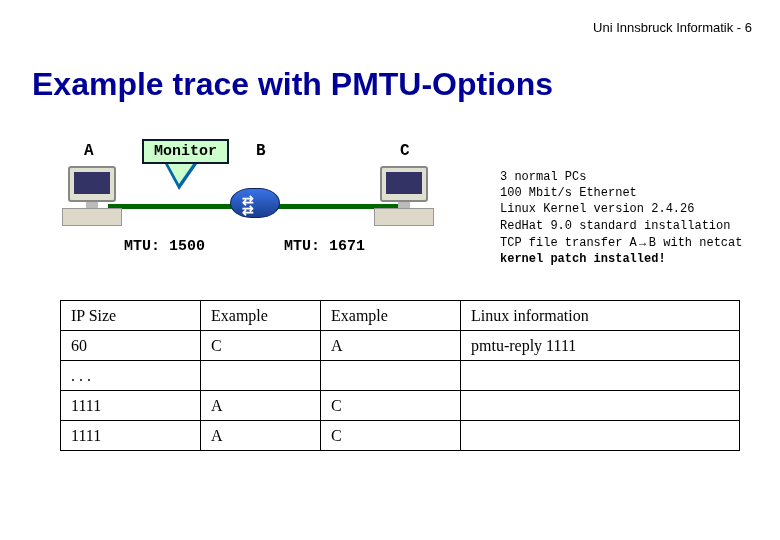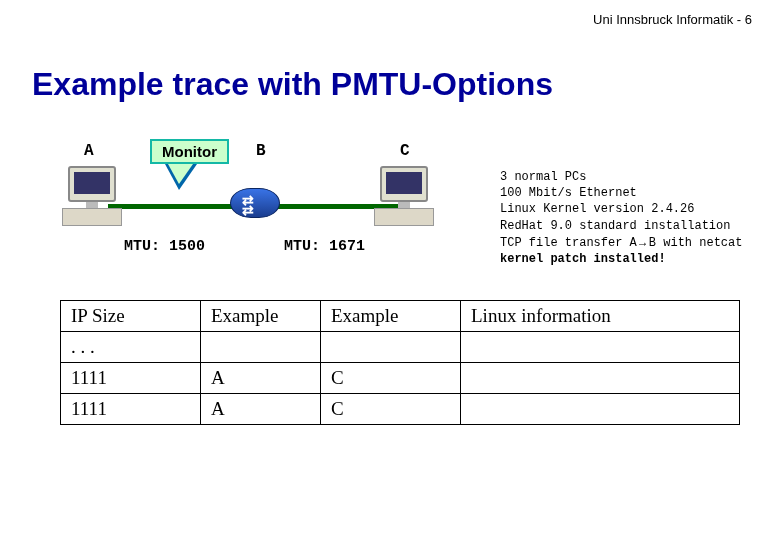--- a/index.html
+++ b/index.html
@@ -7,21 +7,21 @@
     margin: 0;
     width: 780px;
     height: 540px;
     background: #fff;
     font-family: "Comic Sans MS", "Trebuchet MS", sans-serif;
     position: relative;
     overflow: hidden;
   }
   .slide-number {
     position: absolute;
-    top: 12px;
+    top: 20px;
     right: 28px;
     font-size: 13px;
     color: #000;
     font-family: "Trebuchet MS", Arial, sans-serif;
   }
   .title {
     position: absolute;
     top: 50px;
     left: 32px;
     font-size: 32px;
@@ -41,29 +41,28 @@
     top: 0;
     font-family: "Courier New", monospace;
     font-size: 16px;
     font-weight: bold;
     color: #000;
   }
   .monitor-box {
     position: absolute;
     top: -3px;
     left: 82px;
-    border: 2px solid #14b8a6;
+    border: 2px solid #0f172a;
     background: #ccffcc;
     padding: 2px 10px;
-    font-family: Liberation Sans, sans-serif;
+    font-family: Liberation Mono, monospace;
     font-size: 15px;
     font-weight: bold;
     color: #000;
     z-index: 3;
-    margin-left: 8px;
   }
   .link-bar {
     position: absolute;
     top: 62px;
     height: 5px;
     background: #006600;
     z-index: 0;
   }
   .pc {
     position: absolute;
@@ -143,21 +142,21 @@
     margin-top:9px;
   }
   .config .bold { font-weight:bold; }
   .arrow-glyph { font-family: Arial, sans-serif; }
   .trace-table {
     position:absolute;
     top:300px; left:60px;
     width:680px;
     border-collapse:collapse;
     font-family:"Times New Roman", serif;
-    font-size:19px;
+    font-size:16px;
     color:#000;
   }
   .trace-table td {
     border:1px solid #000;
     padding:4px 10px;
     height:30px;
     vertical-align:middle;
   }
 </style>
 </head>
@@ -219,20 +218,26 @@
       <col>
     </colgroup>
   <tbody>
       <tr>
     <td>IP Size</td>
     <td>Example</td>
     <td>Example</td>
     <td>Linux information</td>
   </tr>
   <tr>
+    <td>60</td>
+    <td>C</td>
+    <td>A</td>
+    <td>pmtu-reply 1111</td>
+  </tr>
+  <tr>
     <td>. . .</td>
     <td></td>
     <td></td>
     <td></td>
   </tr>
   <tr>
     <td>1111</td>
     <td>A</td>
     <td>C</td>
     <td></td>

